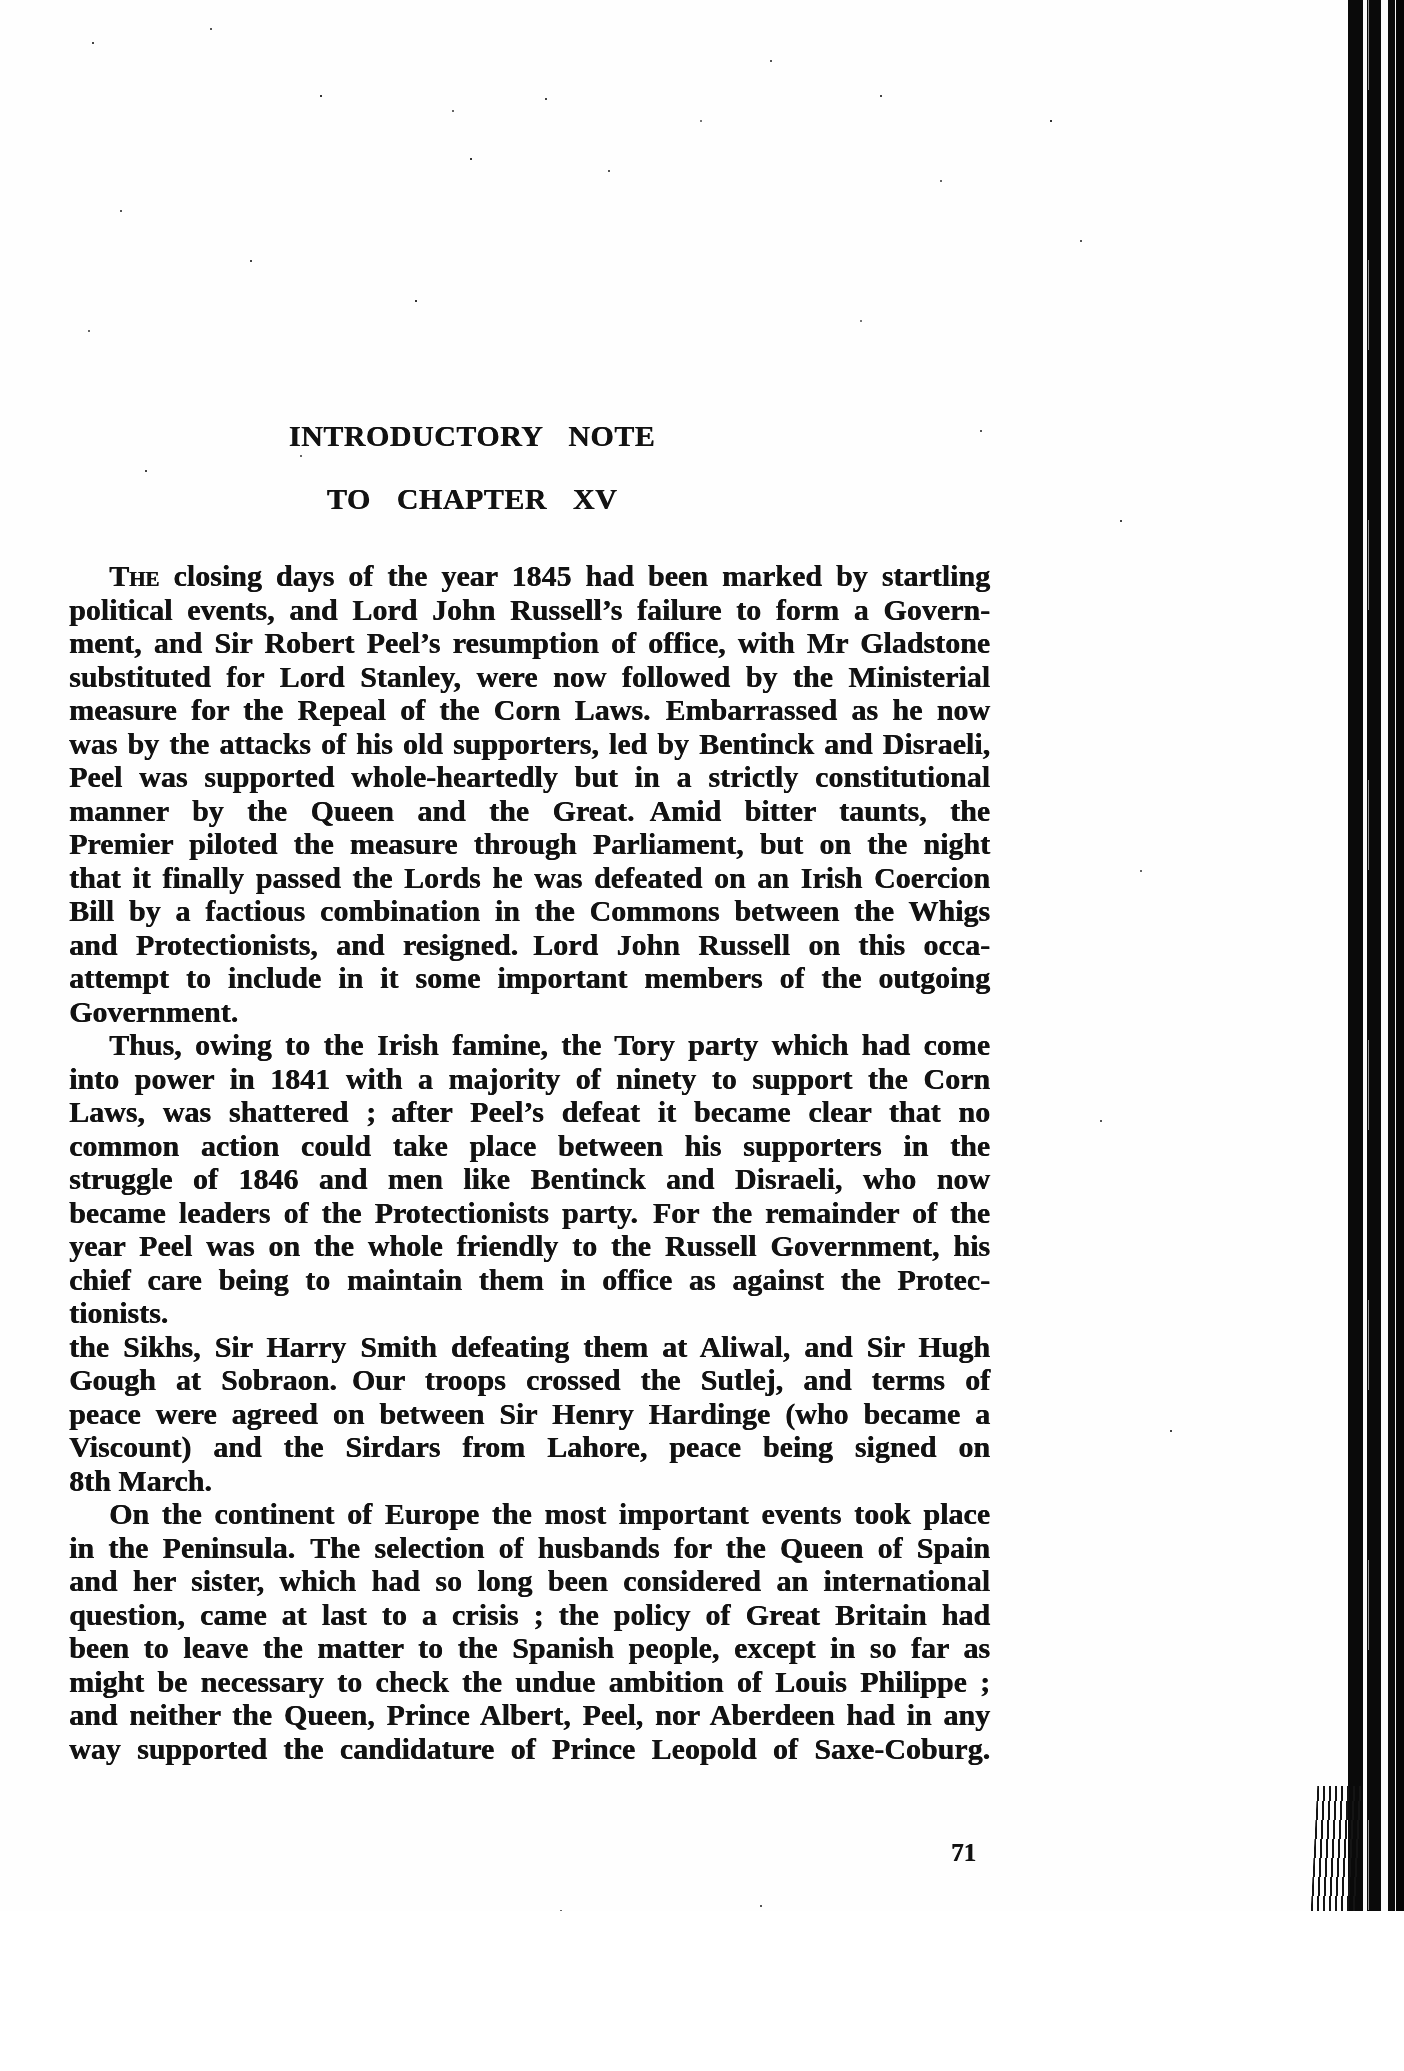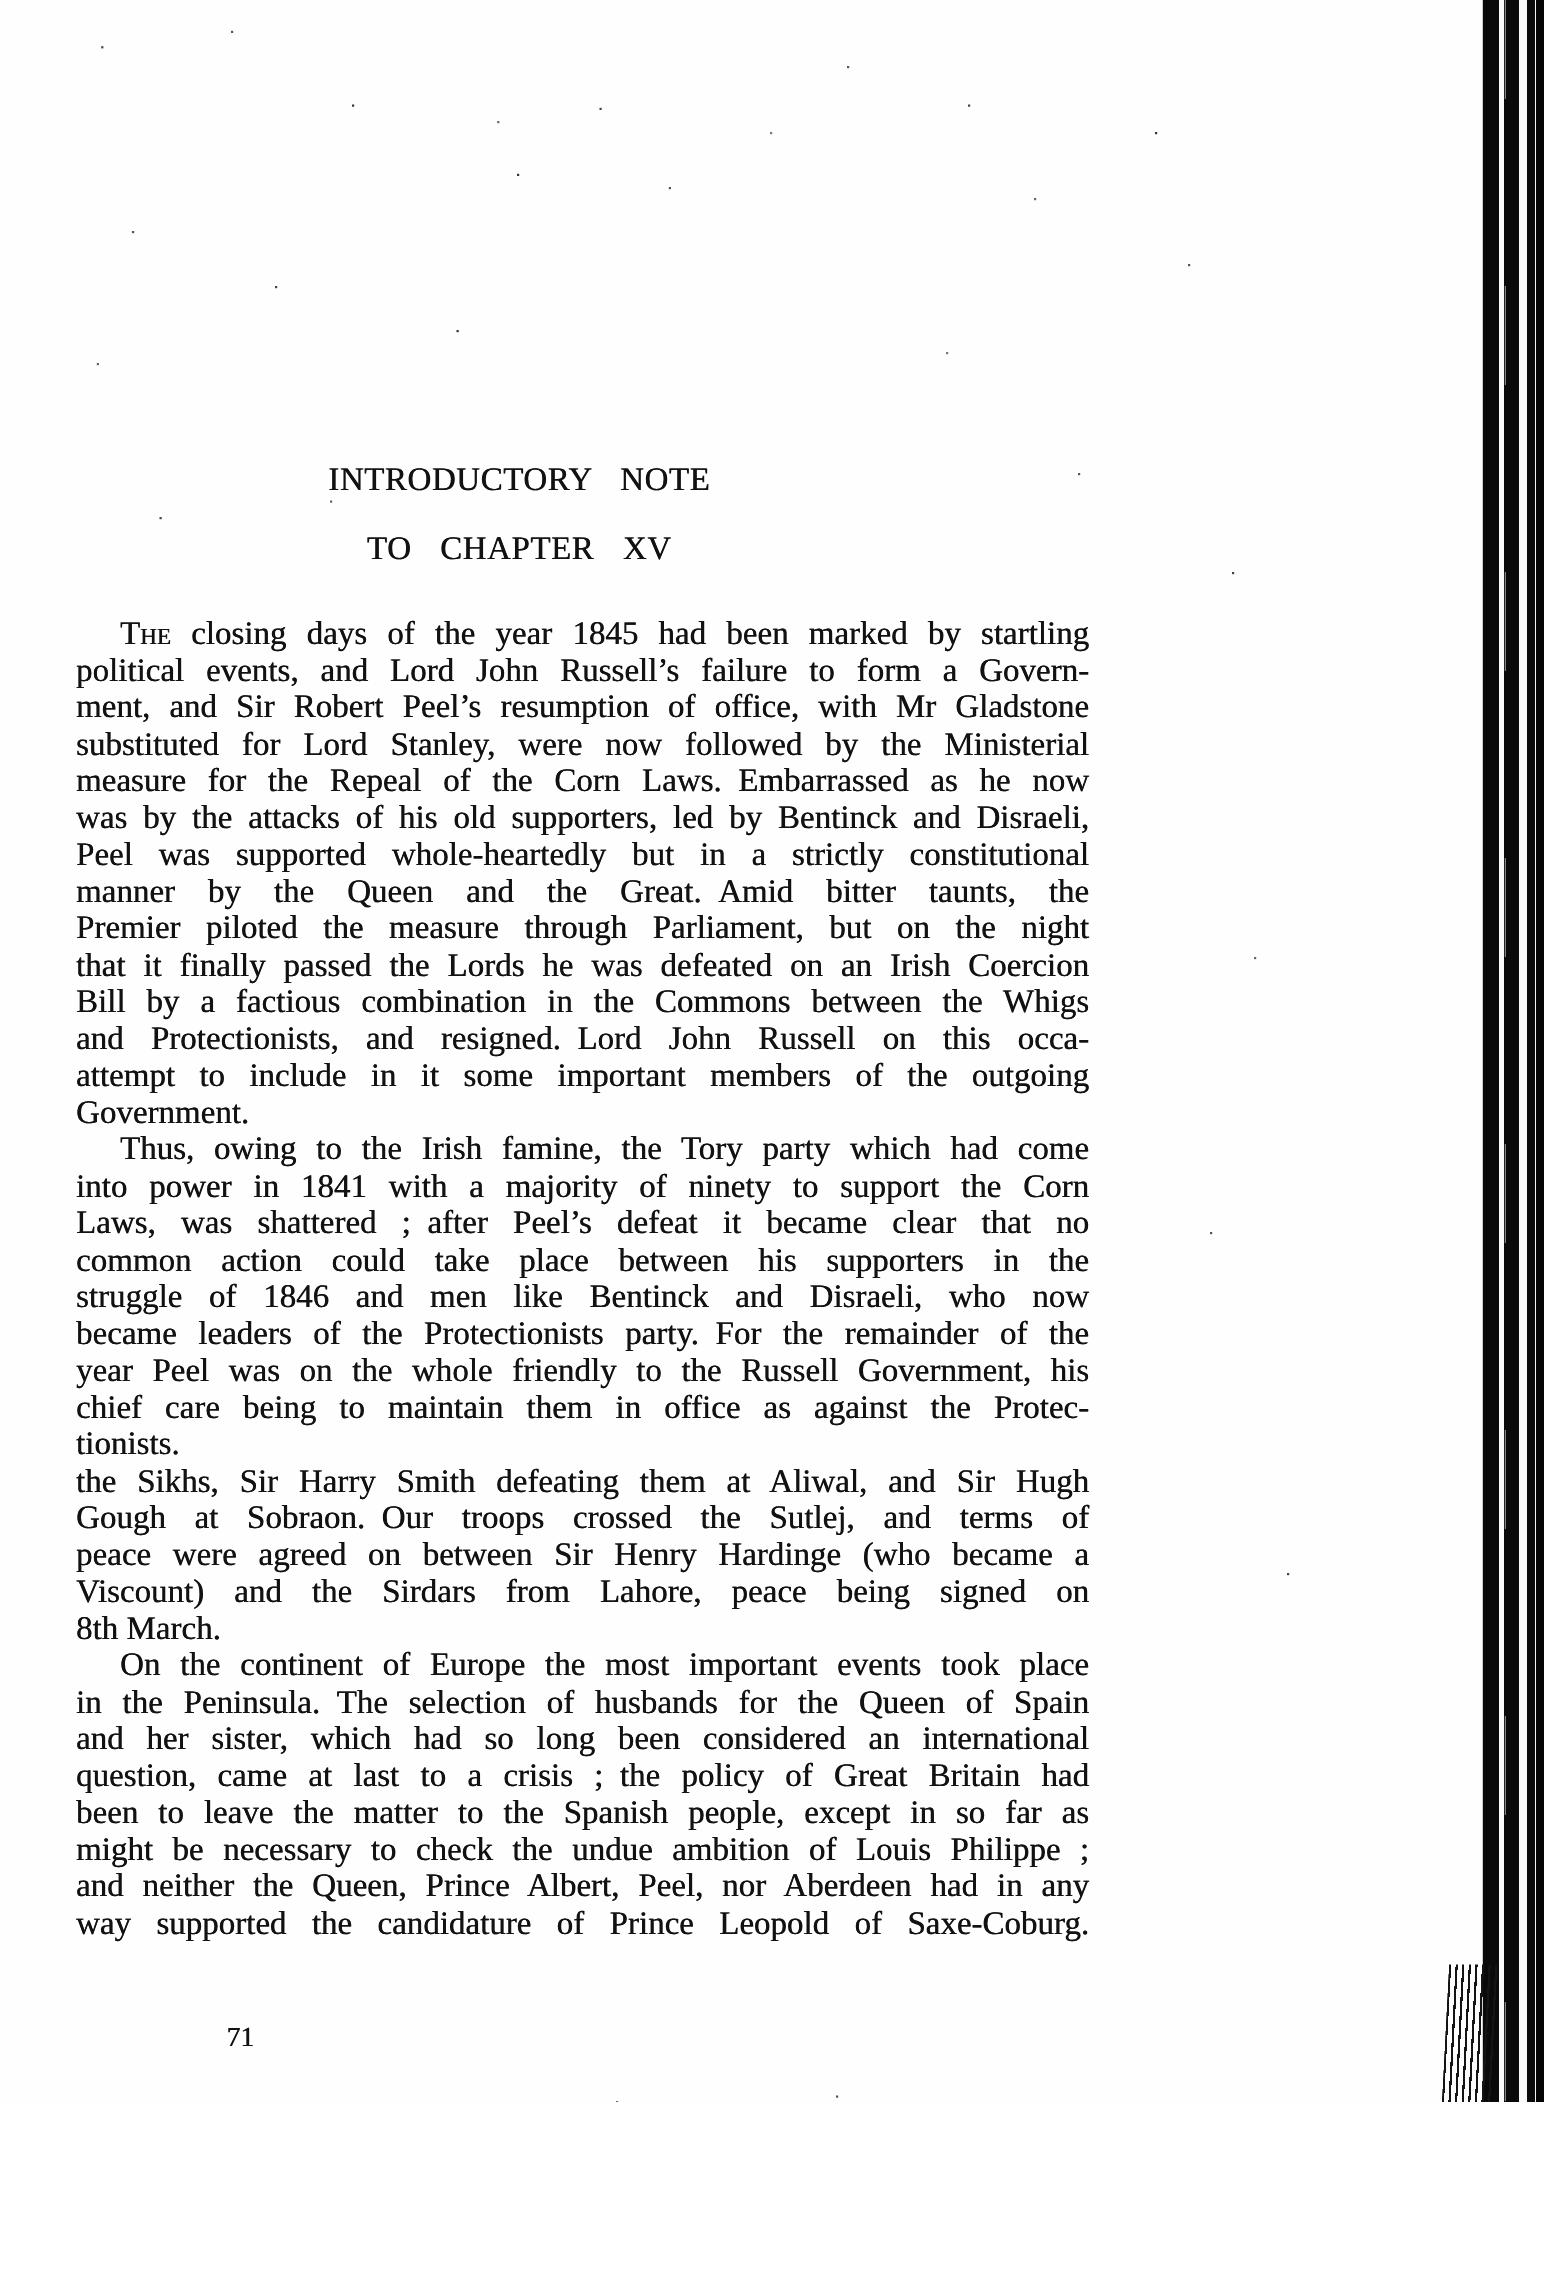--- a/index.html
+++ b/index.html
@@ -4,20 +4,21 @@
 <style>
   html, body { margin: 0; padding: 0; background: #ffffff; }
   .page {
     position: relative;
     width: 1404px;
     height: 1911px;
     background: #fefefe;
     overflow: hidden;
     font-family: "Liberation Serif", serif;
     color: #121212;
+    font-weight: bold;
   }
   
   .heading {
     position: absolute;
     left: 58px;
     width: 932px;
     box-sizing: border-box;
     padding-right: 104px;          
     text-align: center;
     font-size: 30px;
@@ -44,26 +45,26 @@
     -moz-text-align-last: justify;
     text-shadow: 0.4px 0 currentColor;
     margin-left: 11px;
   }
   .line.indent { text-indent: 40px; }
   .line.last { text-align-last: left; -moz-text-align-last: left; }
   .lead-smallcaps { font-variant: small-caps; }
   
   .page-number {
     position: absolute;
-    left: 58px;
+    left: 44px;
     top: 1840px;
     width: 932px;
     box-sizing: border-box;
     padding-left: 148px;           
-    text-align: left;
+    text-align: right;
     font-size: 25px;
     line-height: 1;
     text-shadow: 0.4px 0 currentColor;
   }
   
   .gutter {
     position: absolute;
     top: 0;
     right: 0;
     width: 56px;

